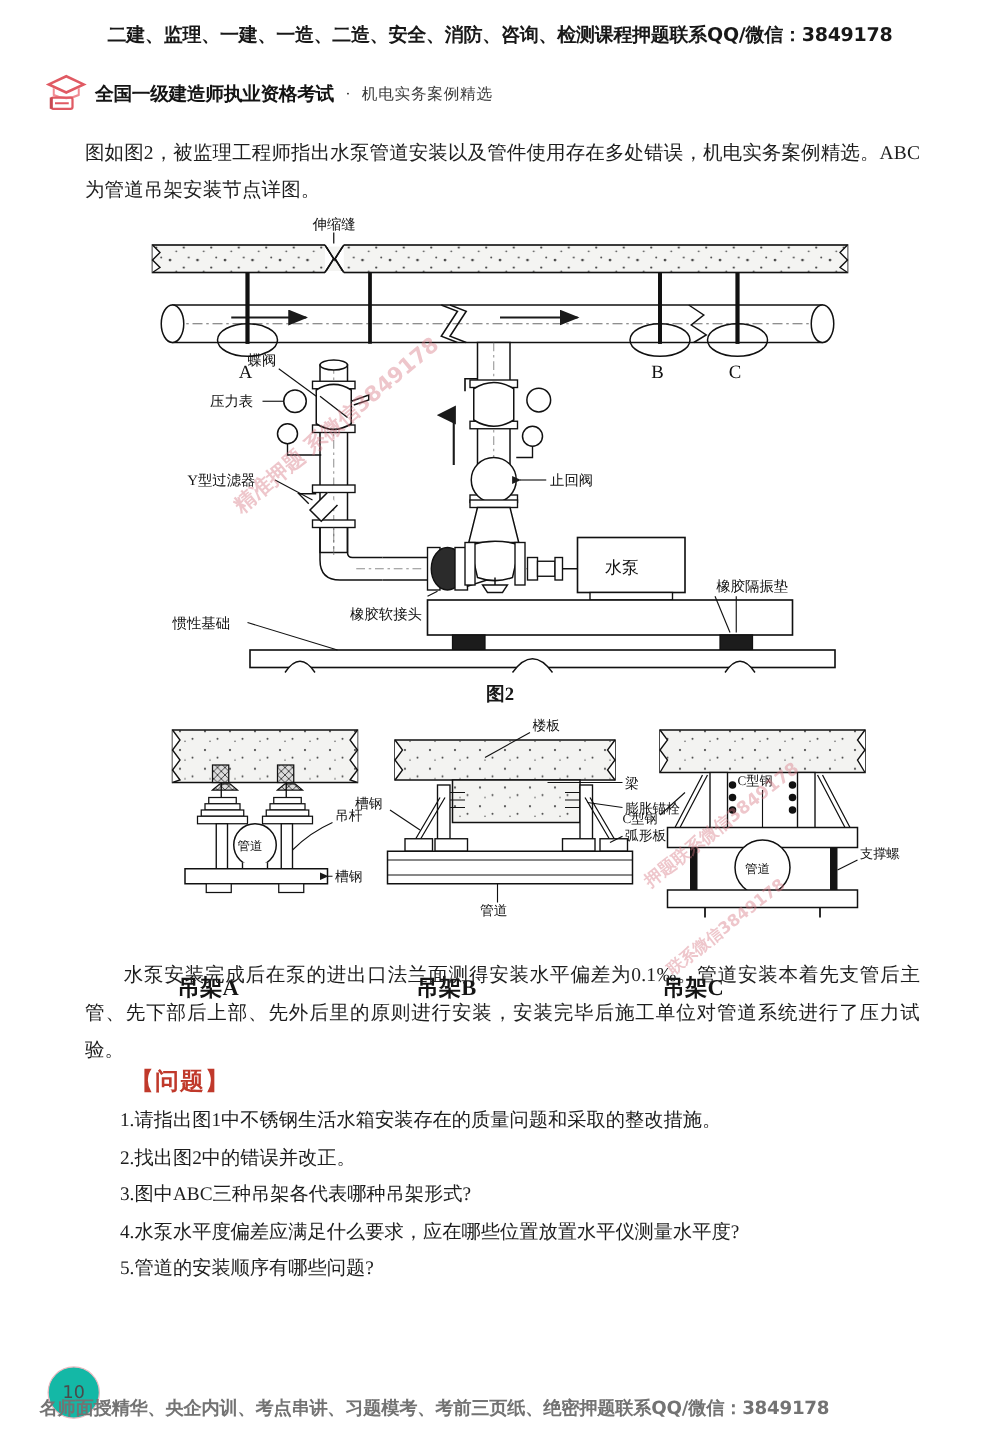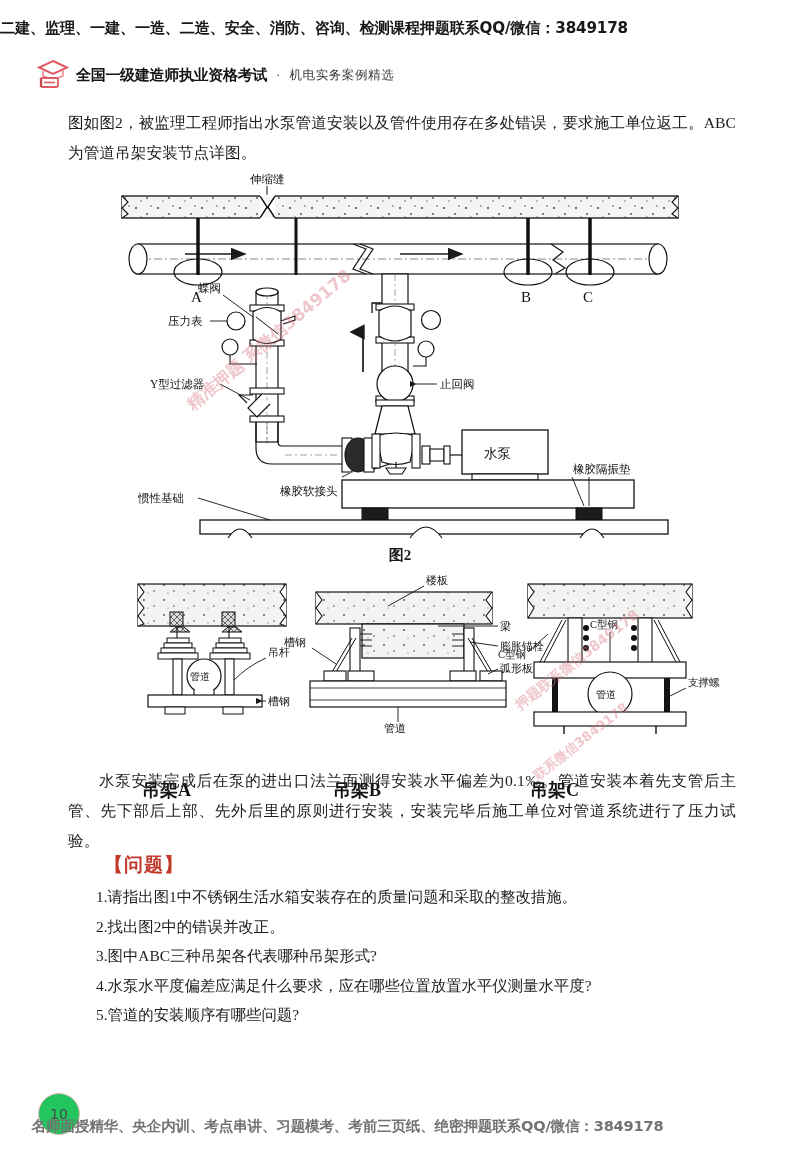--- a/index.html
+++ b/index.html
@@ -15,21 +15,21 @@
     color: #1a1a1a;
     overflow: hidden;
   }
 
   
   .top-banner {
     position: absolute;
     top: 18px;
     left: 0;
     width: 800px;
-    text-align: left;
+    text-align: center;
     font-family: "DejaVu Sans", "Liberation Sans", sans-serif;
     font-size: 15.2px;
     font-weight: bold;
     letter-spacing: -0.2px;
     color: #181818;
     white-space: nowrap;
   }
 
   .brandline {
     position: absolute;
@@ -168,21 +168,21 @@
   #wm3 { top: 770px; left: 530px; font-size: 13px; transform: rotate(-38deg); }
 
   
   .page-badge {
     position: absolute;
     top: 1093px;
     left: 38px;
     width: 40px;
     height: 40px;
     border-radius: 50%;
-    background: #22c55e;
+    background: #14b8a6;
     border: 1px solid #eab9c0;
     display: flex;
     align-items: center;
     justify-content: center;
     font-family: "DejaVu Sans", "Liberation Sans", sans-serif;
     font-size: 14px;
     color: #4a4a4a;
   }
   .footer-banner {
     position: absolute;
@@ -211,21 +211,21 @@
       <rect x="5" y="20" width="17" height="9" rx="1.5" fill="none" stroke="#e05a63" stroke-width="1.8"></rect>
       <line x1="8" y1="24.5" x2="19" y2="24.5" stroke="#e05a63" stroke-width="1.6"></line>
       <line x1="5" y1="20" x2="5" y2="29" stroke="#c84a52" stroke-width="2.4"></line>
     </svg>
   </span>
   <span class="brand-main">全国一级建造师执业资格考试</span>
   <span class="brand-dot">·</span>
   <span class="brand-sub">机电实务案例精选</span>
 </div>
 
-<div class="para intro">图如图2，被监理工程师指出水泵管道安装以及管件使用存在多处错误，要求施工单位返工。ABC为管道吊架安装节点详图。</div>
+<div class="para intro">图如图2，被监理工程师指出水泵管道安装以及管件使用存在多处错误，机电实务案例精选。ABC为管道吊架安装节点详图。</div>
 
 <div id="diagram-main">
 <svg width="580" height="370" viewBox="0 0 580 370">
   <defs>
     <pattern id="speck" width="22" height="16" patternUnits="userSpaceOnUse">
       <rect width="22" height="16" fill="#f4f4f2"></rect>
       <circle cx="4" cy="4" r="1.1" fill="#4a4a4a"></circle>
       <circle cx="15" cy="10" r="0.9" fill="#4a4a4a"></circle>
       <circle cx="9" cy="13" r="0.7" fill="#555"></circle>
       <circle cx="19" cy="2" r="0.8" fill="#555"></circle>

